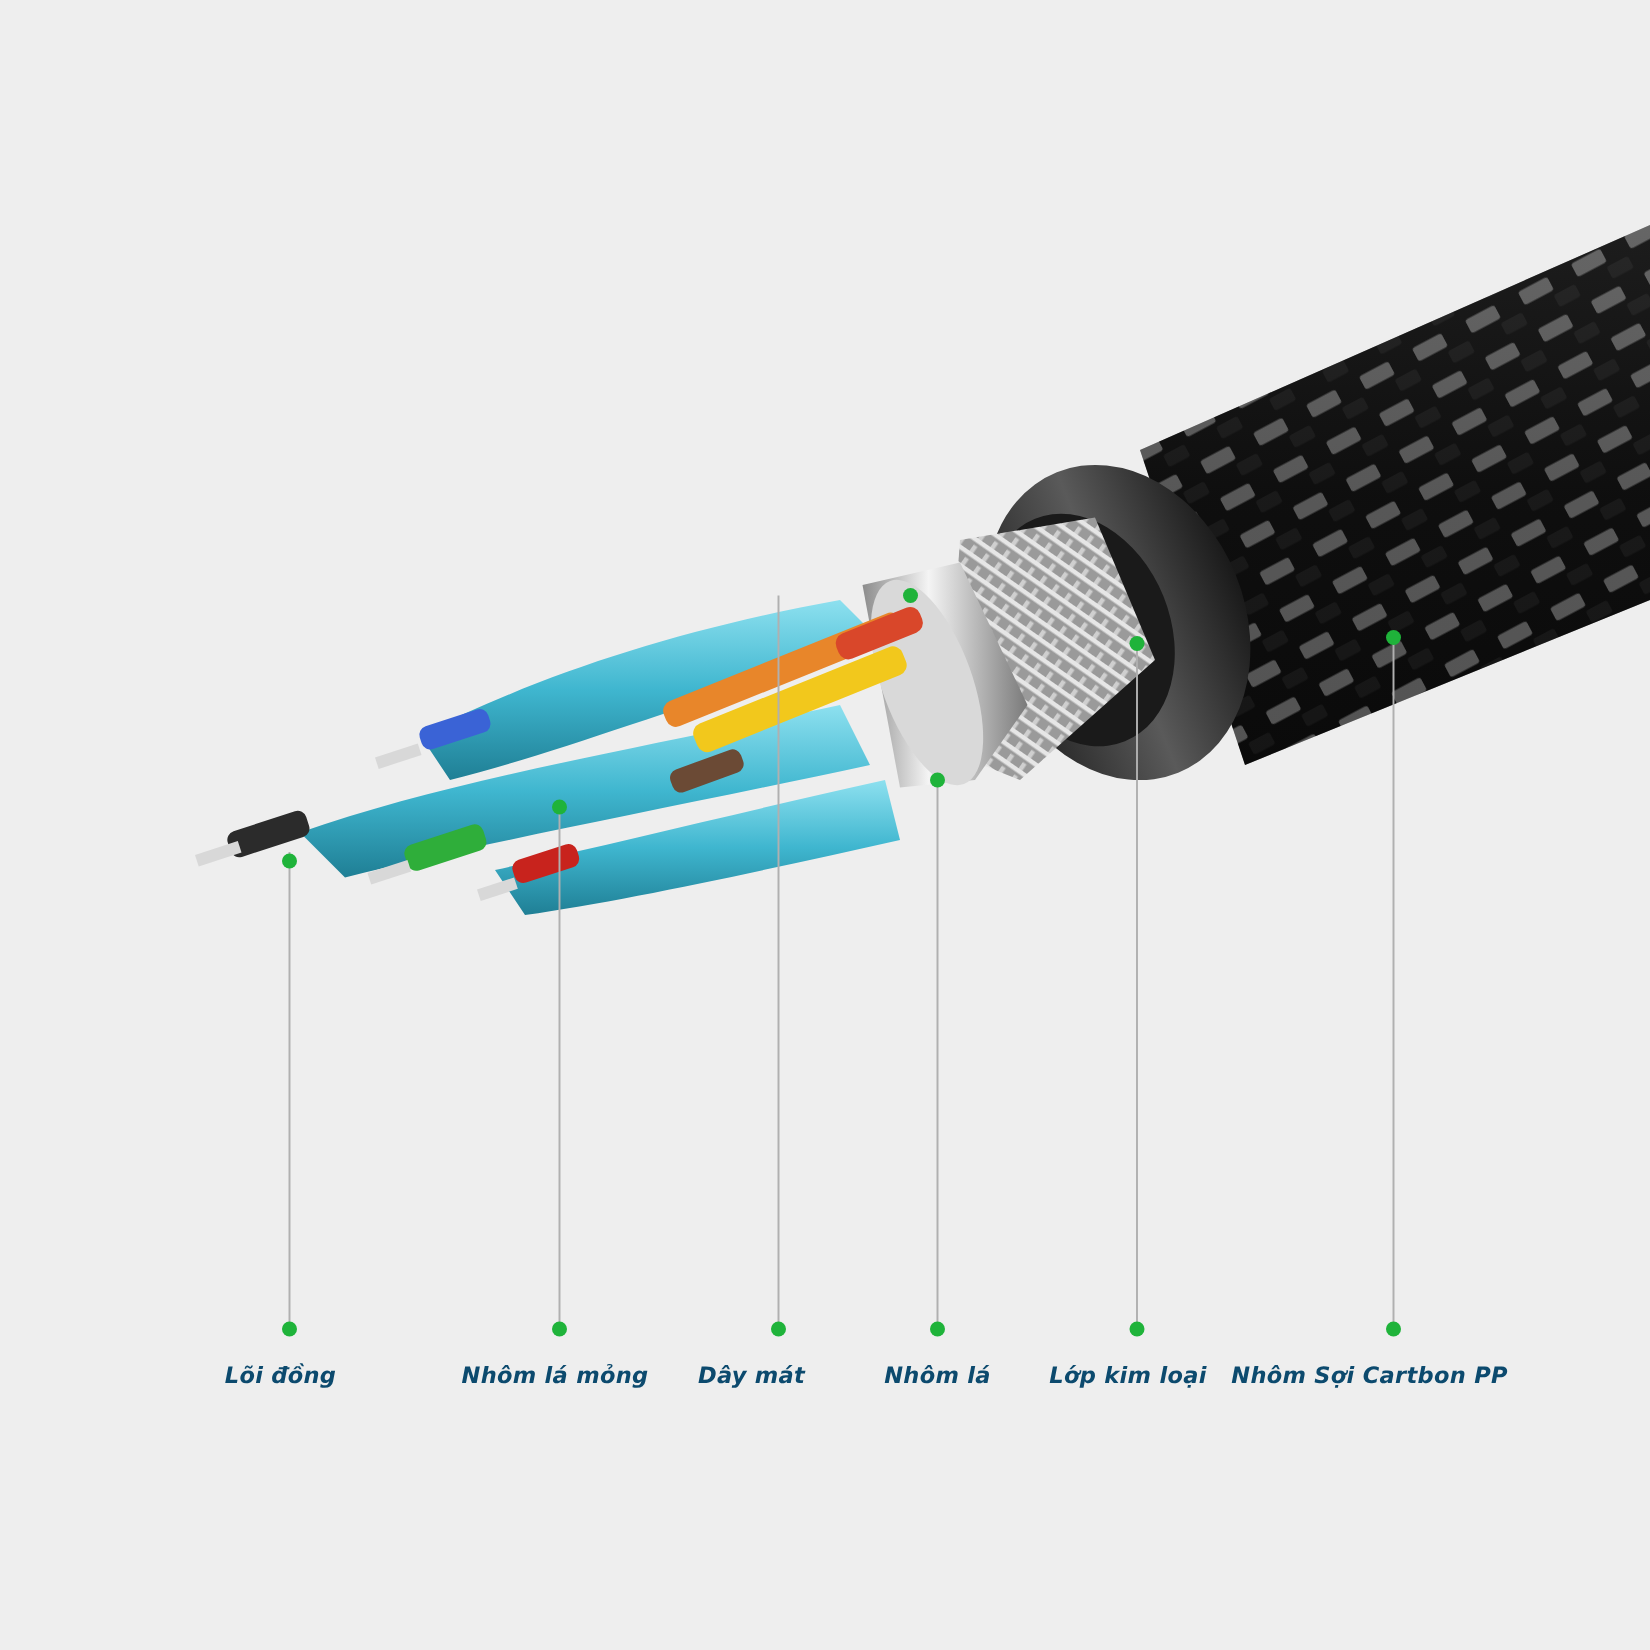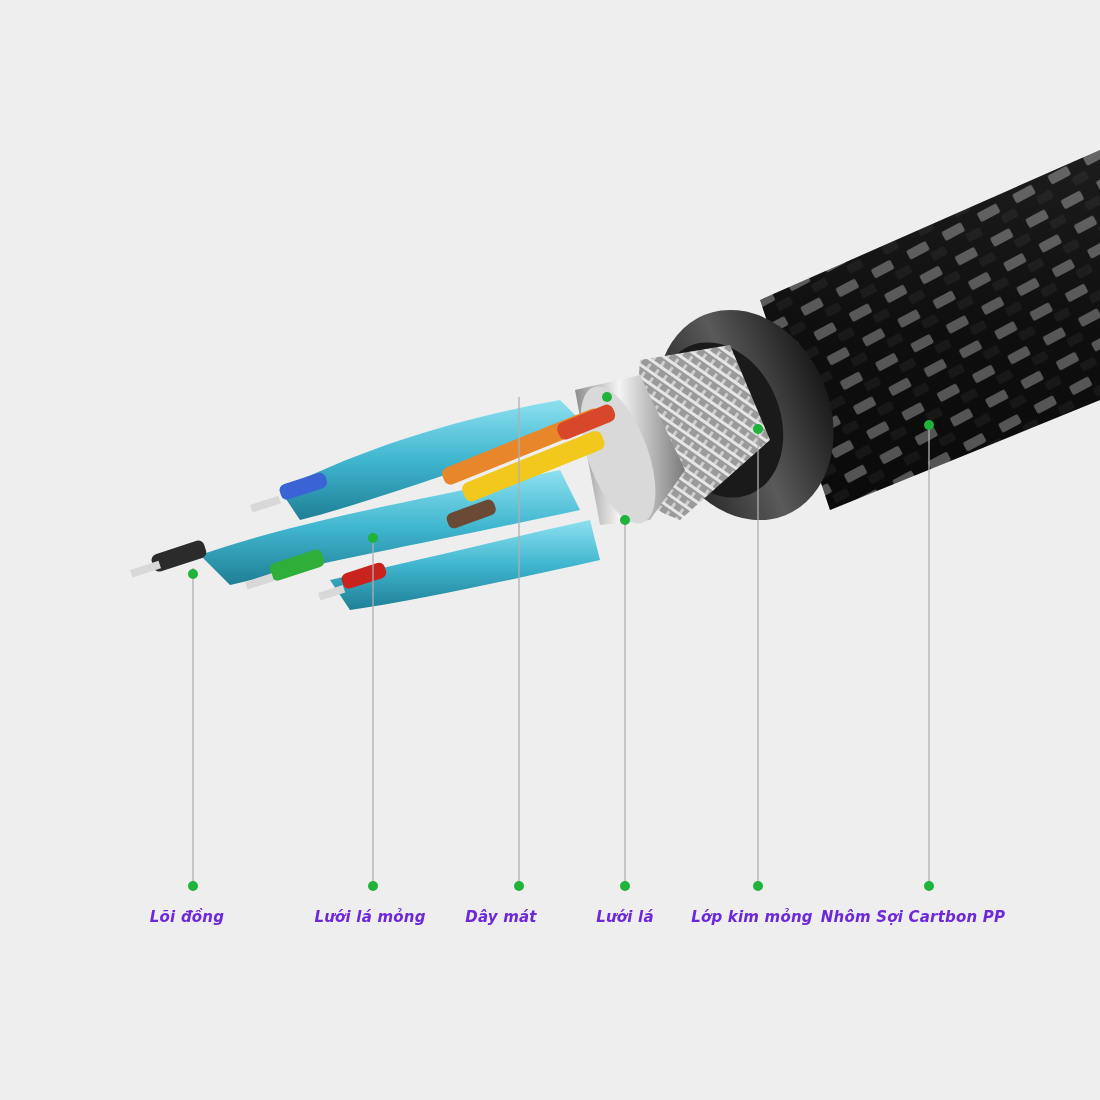--- a/index.html
+++ b/index.html
@@ -1,18 +1,18 @@
 <!DOCTYPE html>
 <html><head>
 <meta charset="utf-8">
 <style>
   html, body { margin:0; padding:0; }
   body { width:1100px; height:1100px; background:#eeeeee; position:relative; overflow:hidden; font-family:"DejaVu Sans", sans-serif; }
   #stage { position:absolute; left:0; top:0; width:1100px; height:1100px; }
-  .label { position:absolute; top:908px; font-size:15px; font-weight:bold; font-style:italic; color:#6d28d9; white-space:nowrap; transform:translateX(-50%); letter-spacing:0.2px; }
+  .label { position:absolute; top:908px; font-size:15px; font-weight:bold; font-style:italic; color:#0c4a6e; white-space:nowrap; transform:translateX(-50%); letter-spacing:0.2px; }
 </style>
 </head>
 <body>
 
 <svg id="stage" viewBox="0 0 1100 1100" xmlns="http://www.w3.org/2000/svg">
   <defs>
     <linearGradient id="jacketGrad" x1="0" y1="0" x2="0" y2="1">
       <stop offset="0" stop-color="#3a3a3a"></stop>
       <stop offset="0.5" stop-color="#111"></stop>
       <stop offset="1" stop-color="#050505"></stop>
@@ -102,17 +102,17 @@
     <circle cx="193" cy="886" r="5"></circle>
     <circle cx="373" cy="886" r="5"></circle>
     <circle cx="519" cy="886" r="5"></circle>
     <circle cx="625" cy="886" r="5"></circle>
     <circle cx="758" cy="886" r="5"></circle>
     <circle cx="929" cy="886" r="5"></circle>
   </g>
 </svg>
 
 <div class="label" style="left:187px">Lõi đồng</div>
-<div class="label" style="left:370px">Lưới lá mỏng</div>
+<div class="label" style="left:370px">Nhôm lá mỏng</div>
 <div class="label" style="left:501px">Dây mát</div>
-<div class="label" style="left:625px">Lưới lá</div>
-<div class="label" style="left:752px">Lớp kim mỏng</div>
+<div class="label" style="left:625px">Nhôm lá</div>
+<div class="label" style="left:752px">Lớp kim loại</div>
 <div class="label" style="left:913px">Nhôm Sợi Cartbon PP</div>
 
 </body></html>

